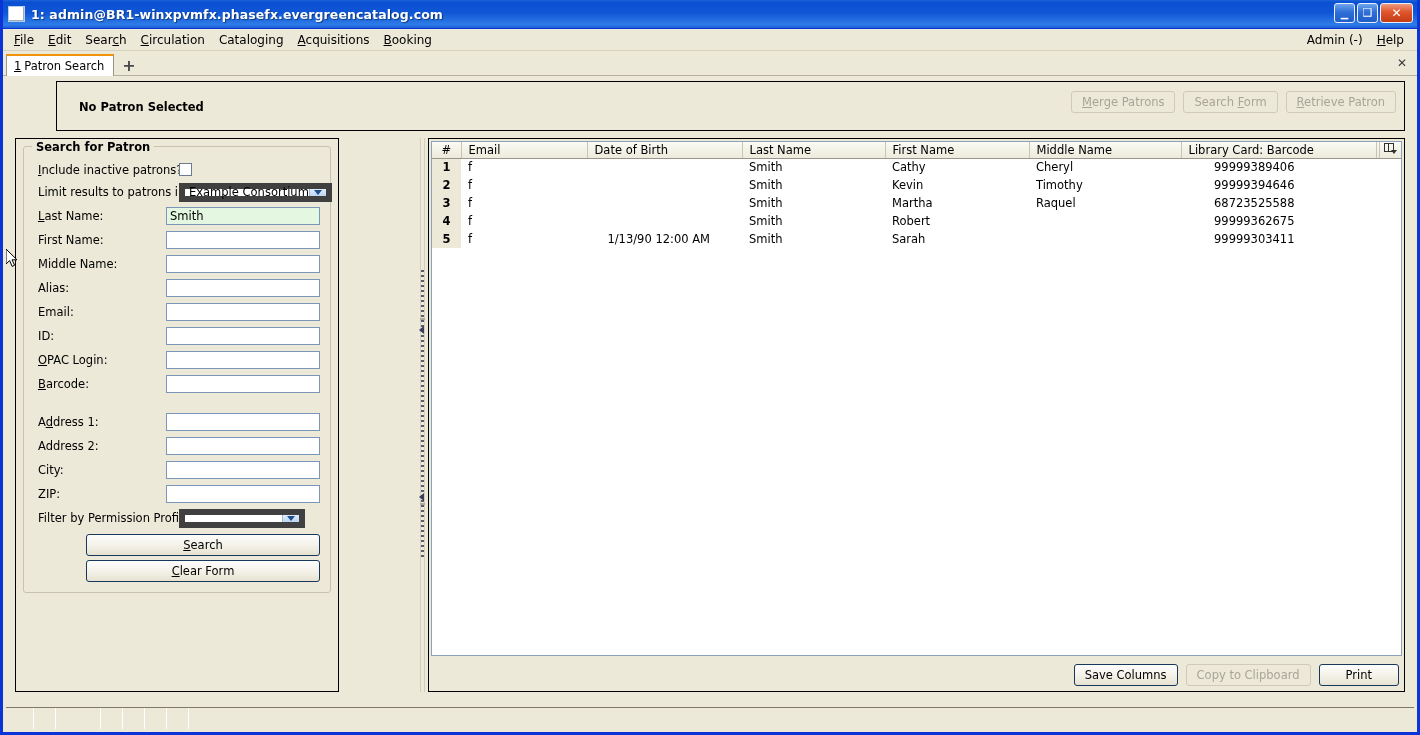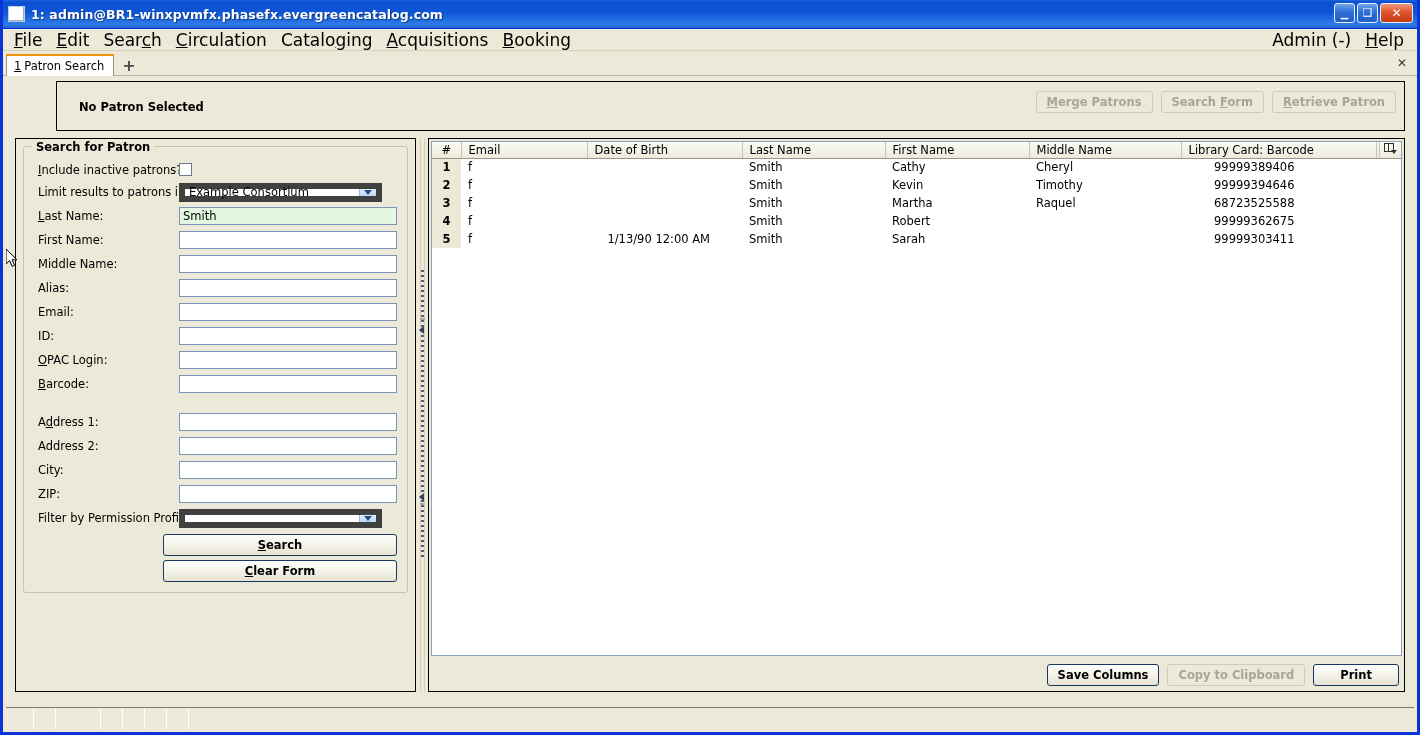--- a/index.html
+++ b/index.html
@@ -83,21 +83,21 @@
   .menubar {
     height: 21px;
     background: #ece9d8;
     display: flex;
     align-items: center;
     position: relative;
     border-bottom: 1px solid #d7d2bd;
   }
   .menu-item {
     padding: 2px 7px;
-    font-size: 17px;
+    font-size: 12px;
     color: #000;
     white-space: nowrap;
   }
   .menu-item:first-child { margin-left: 4px; }
   .menu-right {
     position: absolute;
     right: 6px;
     display: flex;
     align-items: center;
   }
@@ -180,35 +180,34 @@
     font-family: "DejaVu Sans", "Liberation Sans", sans-serif;
     font-size: 11.5px;
     padding: 3px 10px;
     background: linear-gradient(to bottom,#fdfdfc 0%,#f4f2e9 50%,#e7e3d2 100%);
     border: 1px solid #17375e;
     border-radius: 3px;
     color: #000;
     box-sizing: border-box;
     line-height: 14px;
     white-space: nowrap;
-    font-weight: bold;
   }
   .btn.disabled {
     color: #a9a499;
     border: 1px solid #cfcabb;
     background: #ece9d8;
   }
   .btn.disabled u.ak { text-decoration-color: #a9a499; }
 
   
   .left-panel {
     position: absolute;
     left: 9px;
     top: 62px;
-    width: 401px;
+    width: 324px;
     bottom: 6px;
     border: 1px solid #000000;
     background: #ece9d8;
     box-sizing: border-box;
   }
   .fieldset {
     position: absolute;
     left: 7px; right: 7px; top: 7px;
     border: 1px solid #c8c3b1;
     border-radius: 3px;

